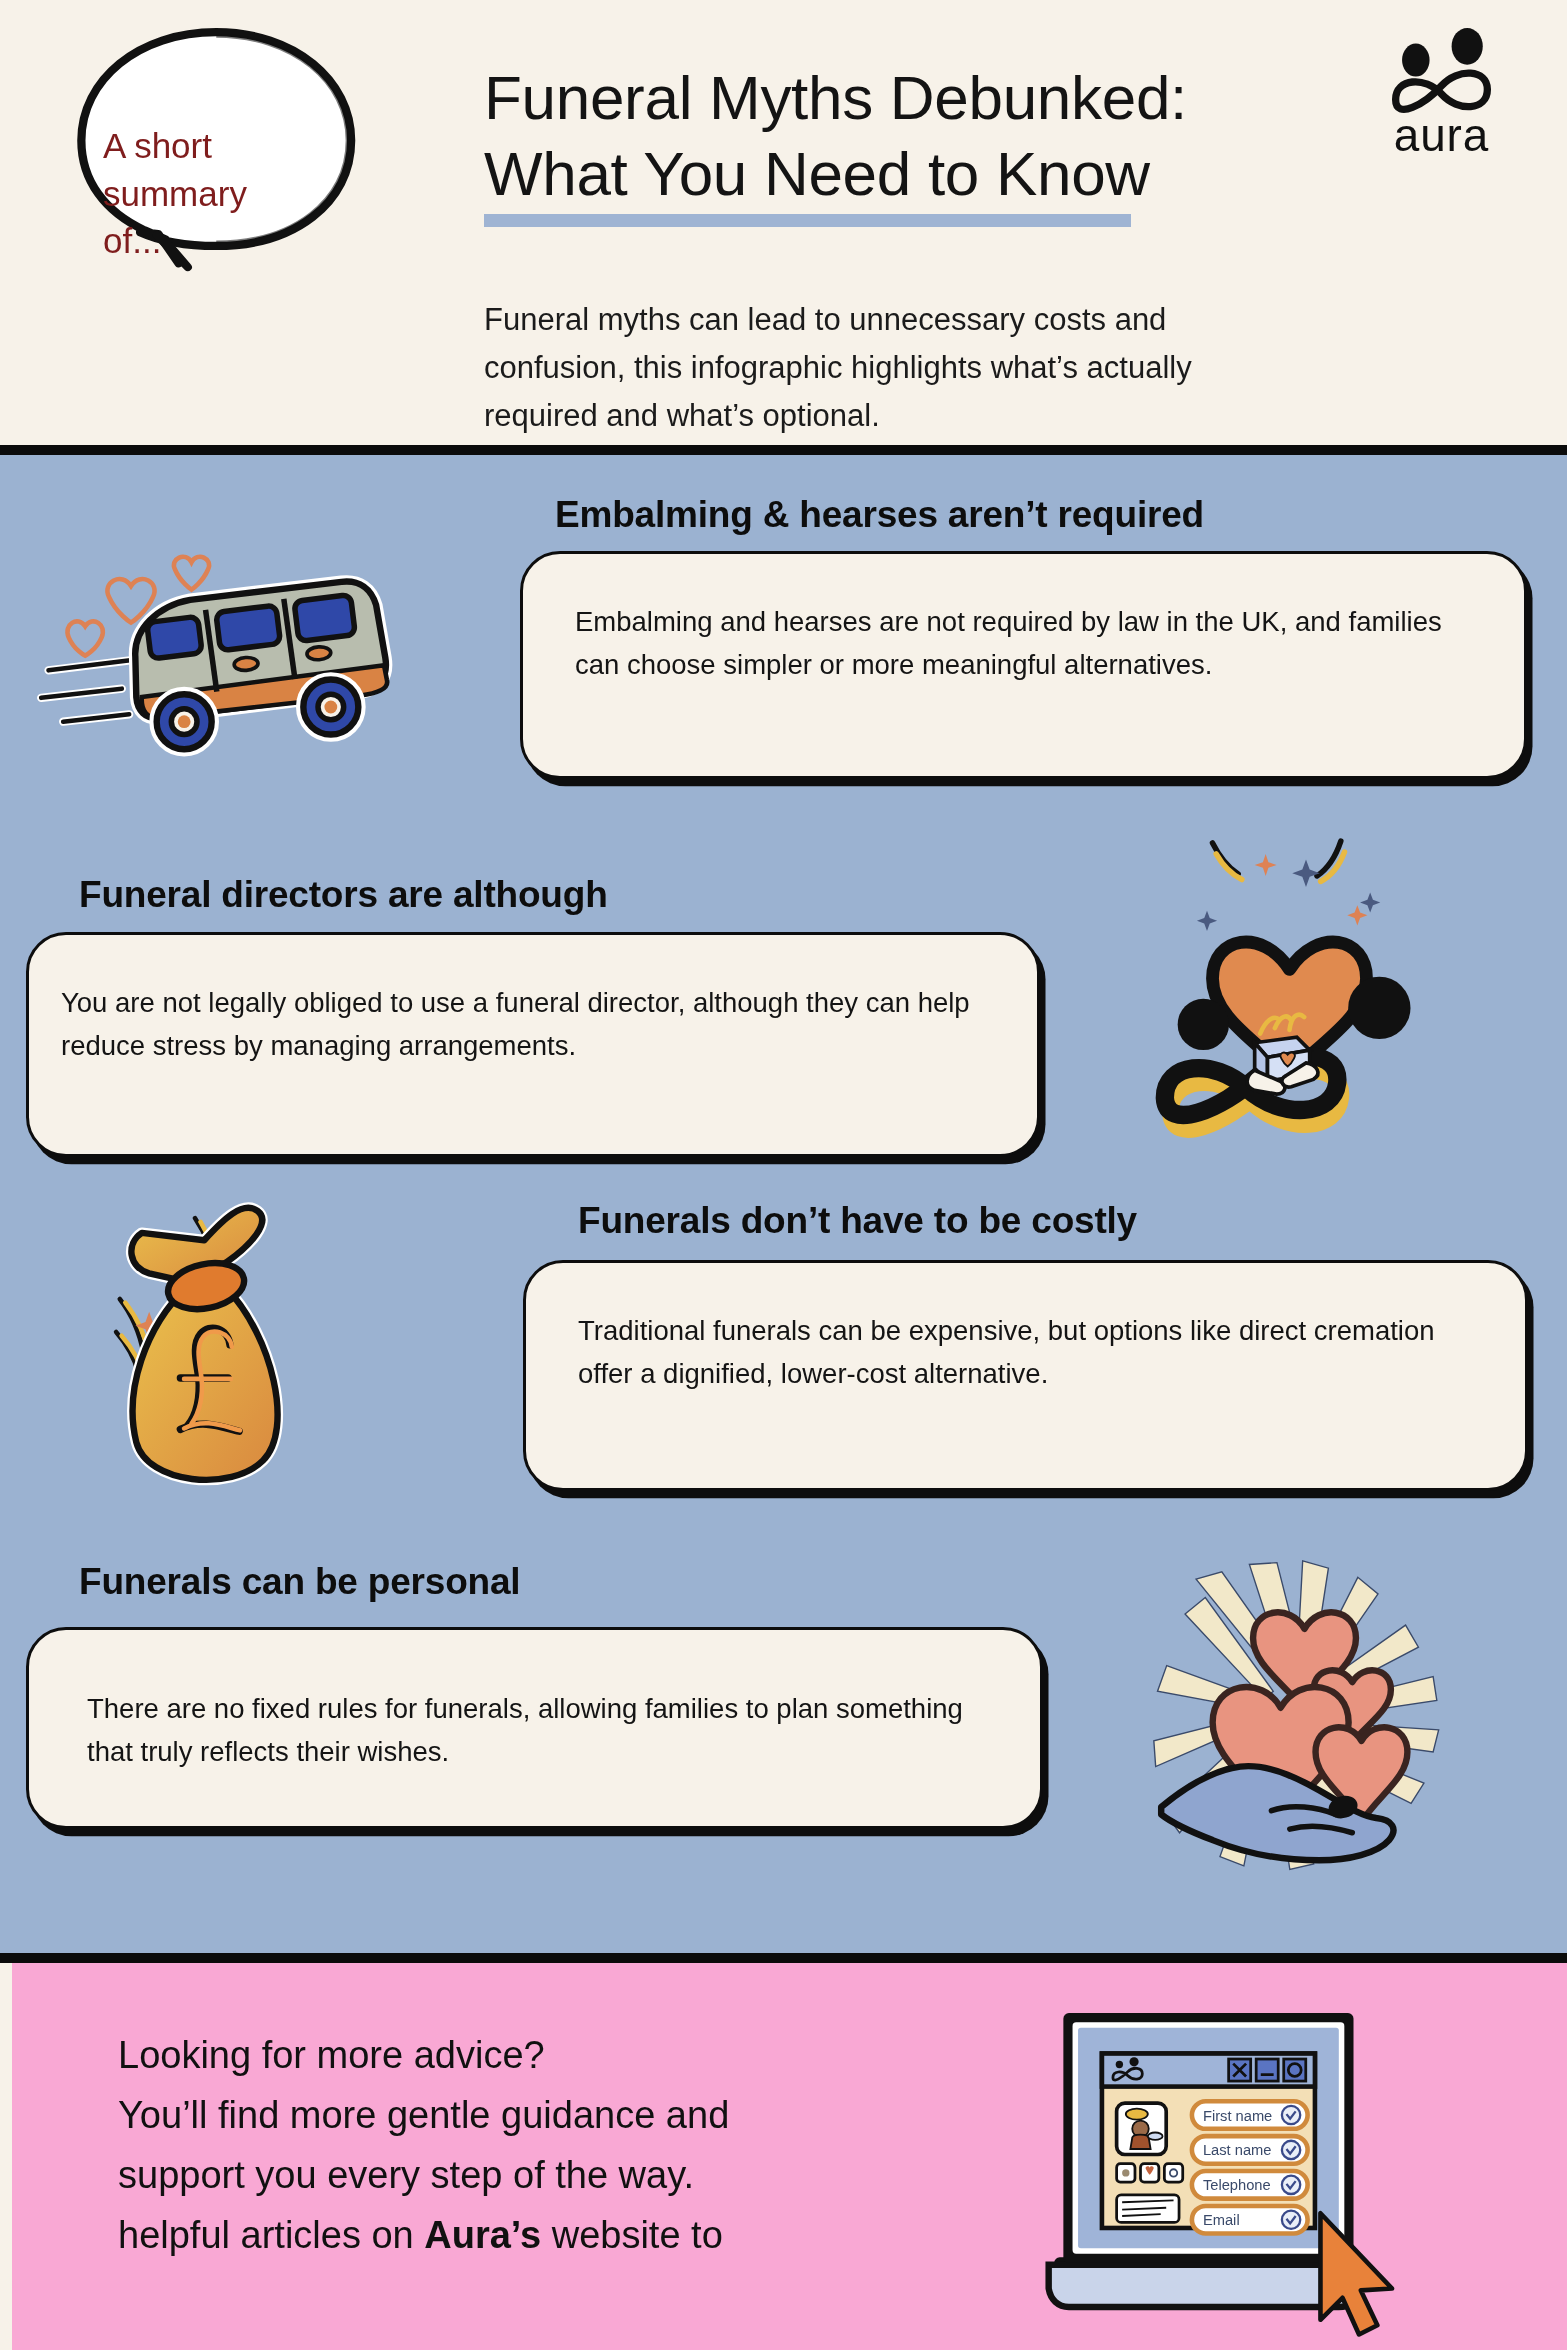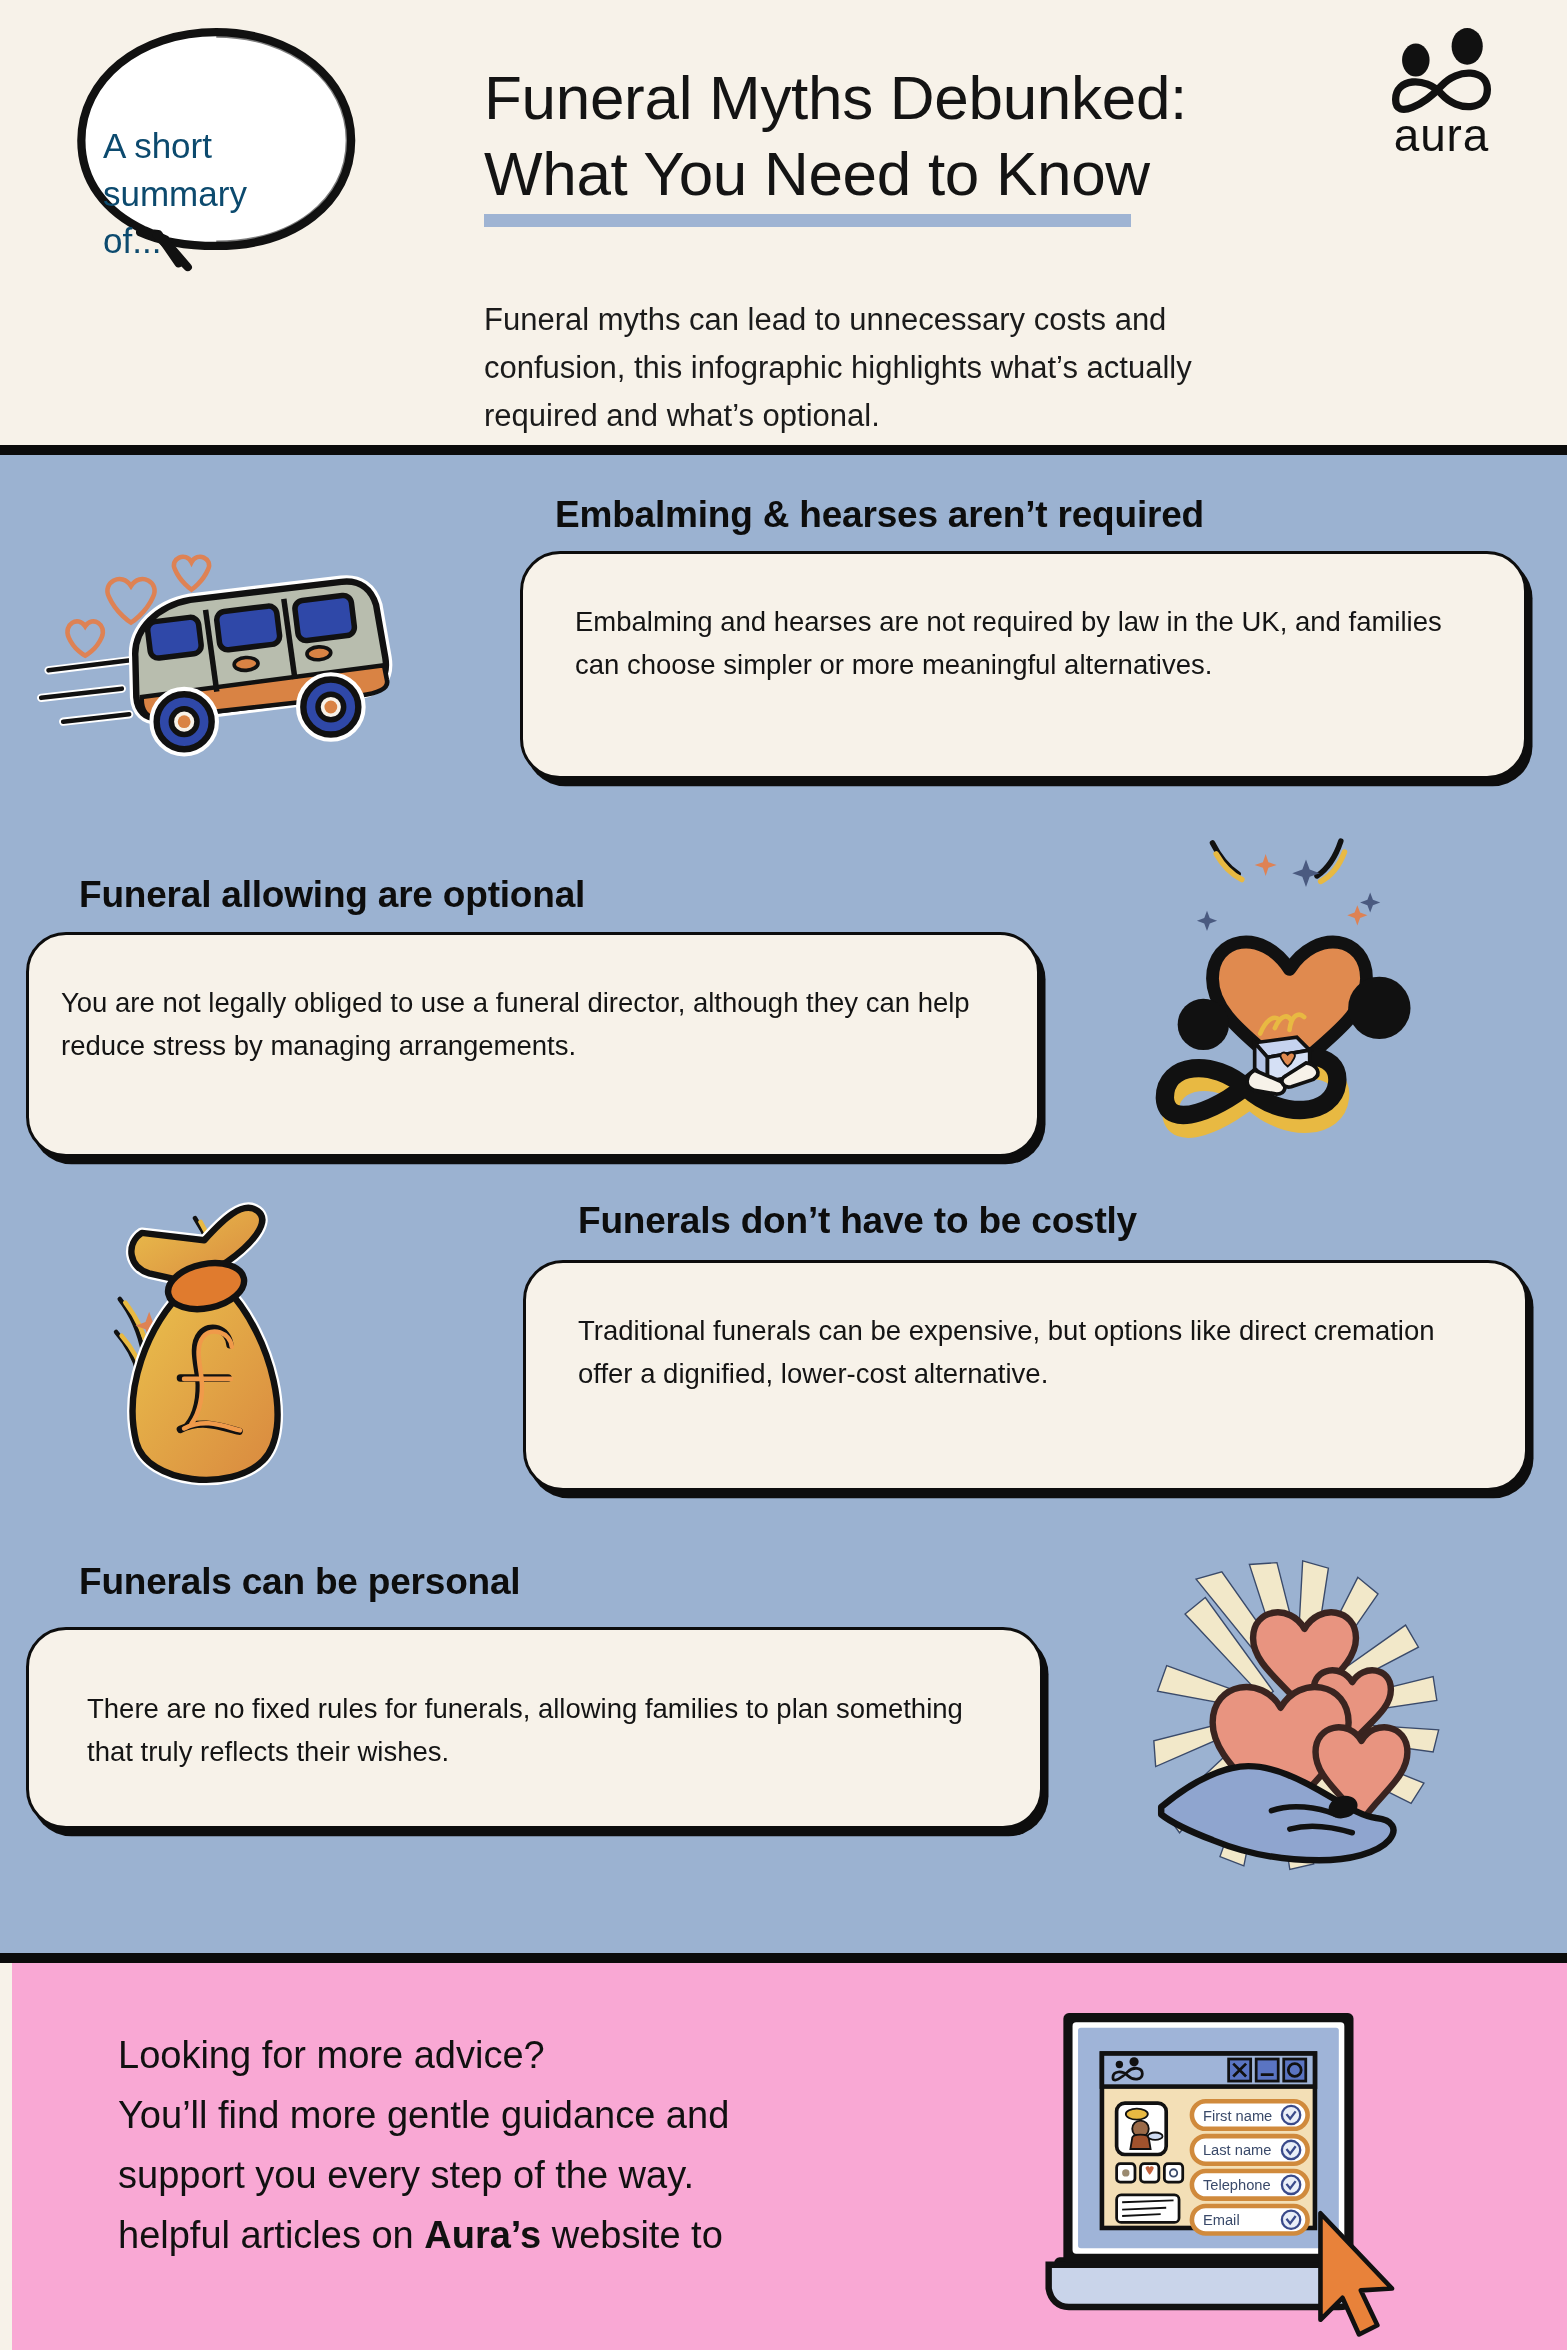--- a/index.html
+++ b/index.html
@@ -31,21 +31,21 @@
     left: 48px; top: 23px;
     width: 331px; height: 312px;
   }
   .bubble-svg { position: absolute; left: 0; top: 0; }
   .bubble-text {
     position: absolute;
     left: 55px; top: 99px;
     width: 211px;
     font-size: 35px;
     line-height: 1.36;
-    color: #0c4a6e;
+    color: #7f1d1d;
     text-align: left;
   }
   .title {
     position: absolute;
     left: 484px; top: 60px;
     width: 845px;
     font-size: 62px;
     font-weight: 400;
     line-height: 1.22;
     color: #141414;
@@ -249,21 +249,21 @@
         <circle cx="160" cy="196" r="14" fill="#f7f2e9" stroke="#111" stroke-width="6"></circle>
         <circle cx="160" cy="196" r="7" fill="#d98344"></circle>
         <circle cx="320" cy="180" r="32" fill="#ffffff" stroke="#ffffff" stroke-width="12"></circle>
         <circle cx="320" cy="180" r="30" fill="#2f48a8" stroke="#111" stroke-width="7"></circle>
         <circle cx="320" cy="180" r="14" fill="#f7f2e9" stroke="#111" stroke-width="6"></circle>
         <circle cx="320" cy="180" r="7" fill="#d98344"></circle>
       </g>
     </svg>
   </div>
 
-  <div class="sect-title" id="s2-title">Funeral allowing are optional</div>
+  <div class="sect-title" id="s2-title">Funeral directors are although</div>
   <div class="card" id="s2-card">
     <p>You are not legally obliged to use a funeral director, although they can help reduce stress by managing arrangements.</p>
   </div>
   <div id="s2-art">
     <svg width="275" height="340" viewBox="0 0 300 370">
 
       <g fill="none" stroke="#111" stroke-width="6" stroke-linecap="round">
         <path d="M66 18 C74 34 82 44 94 52"></path>
         <path d="M206 16 C200 34 192 46 180 54"></path>
       </g>

